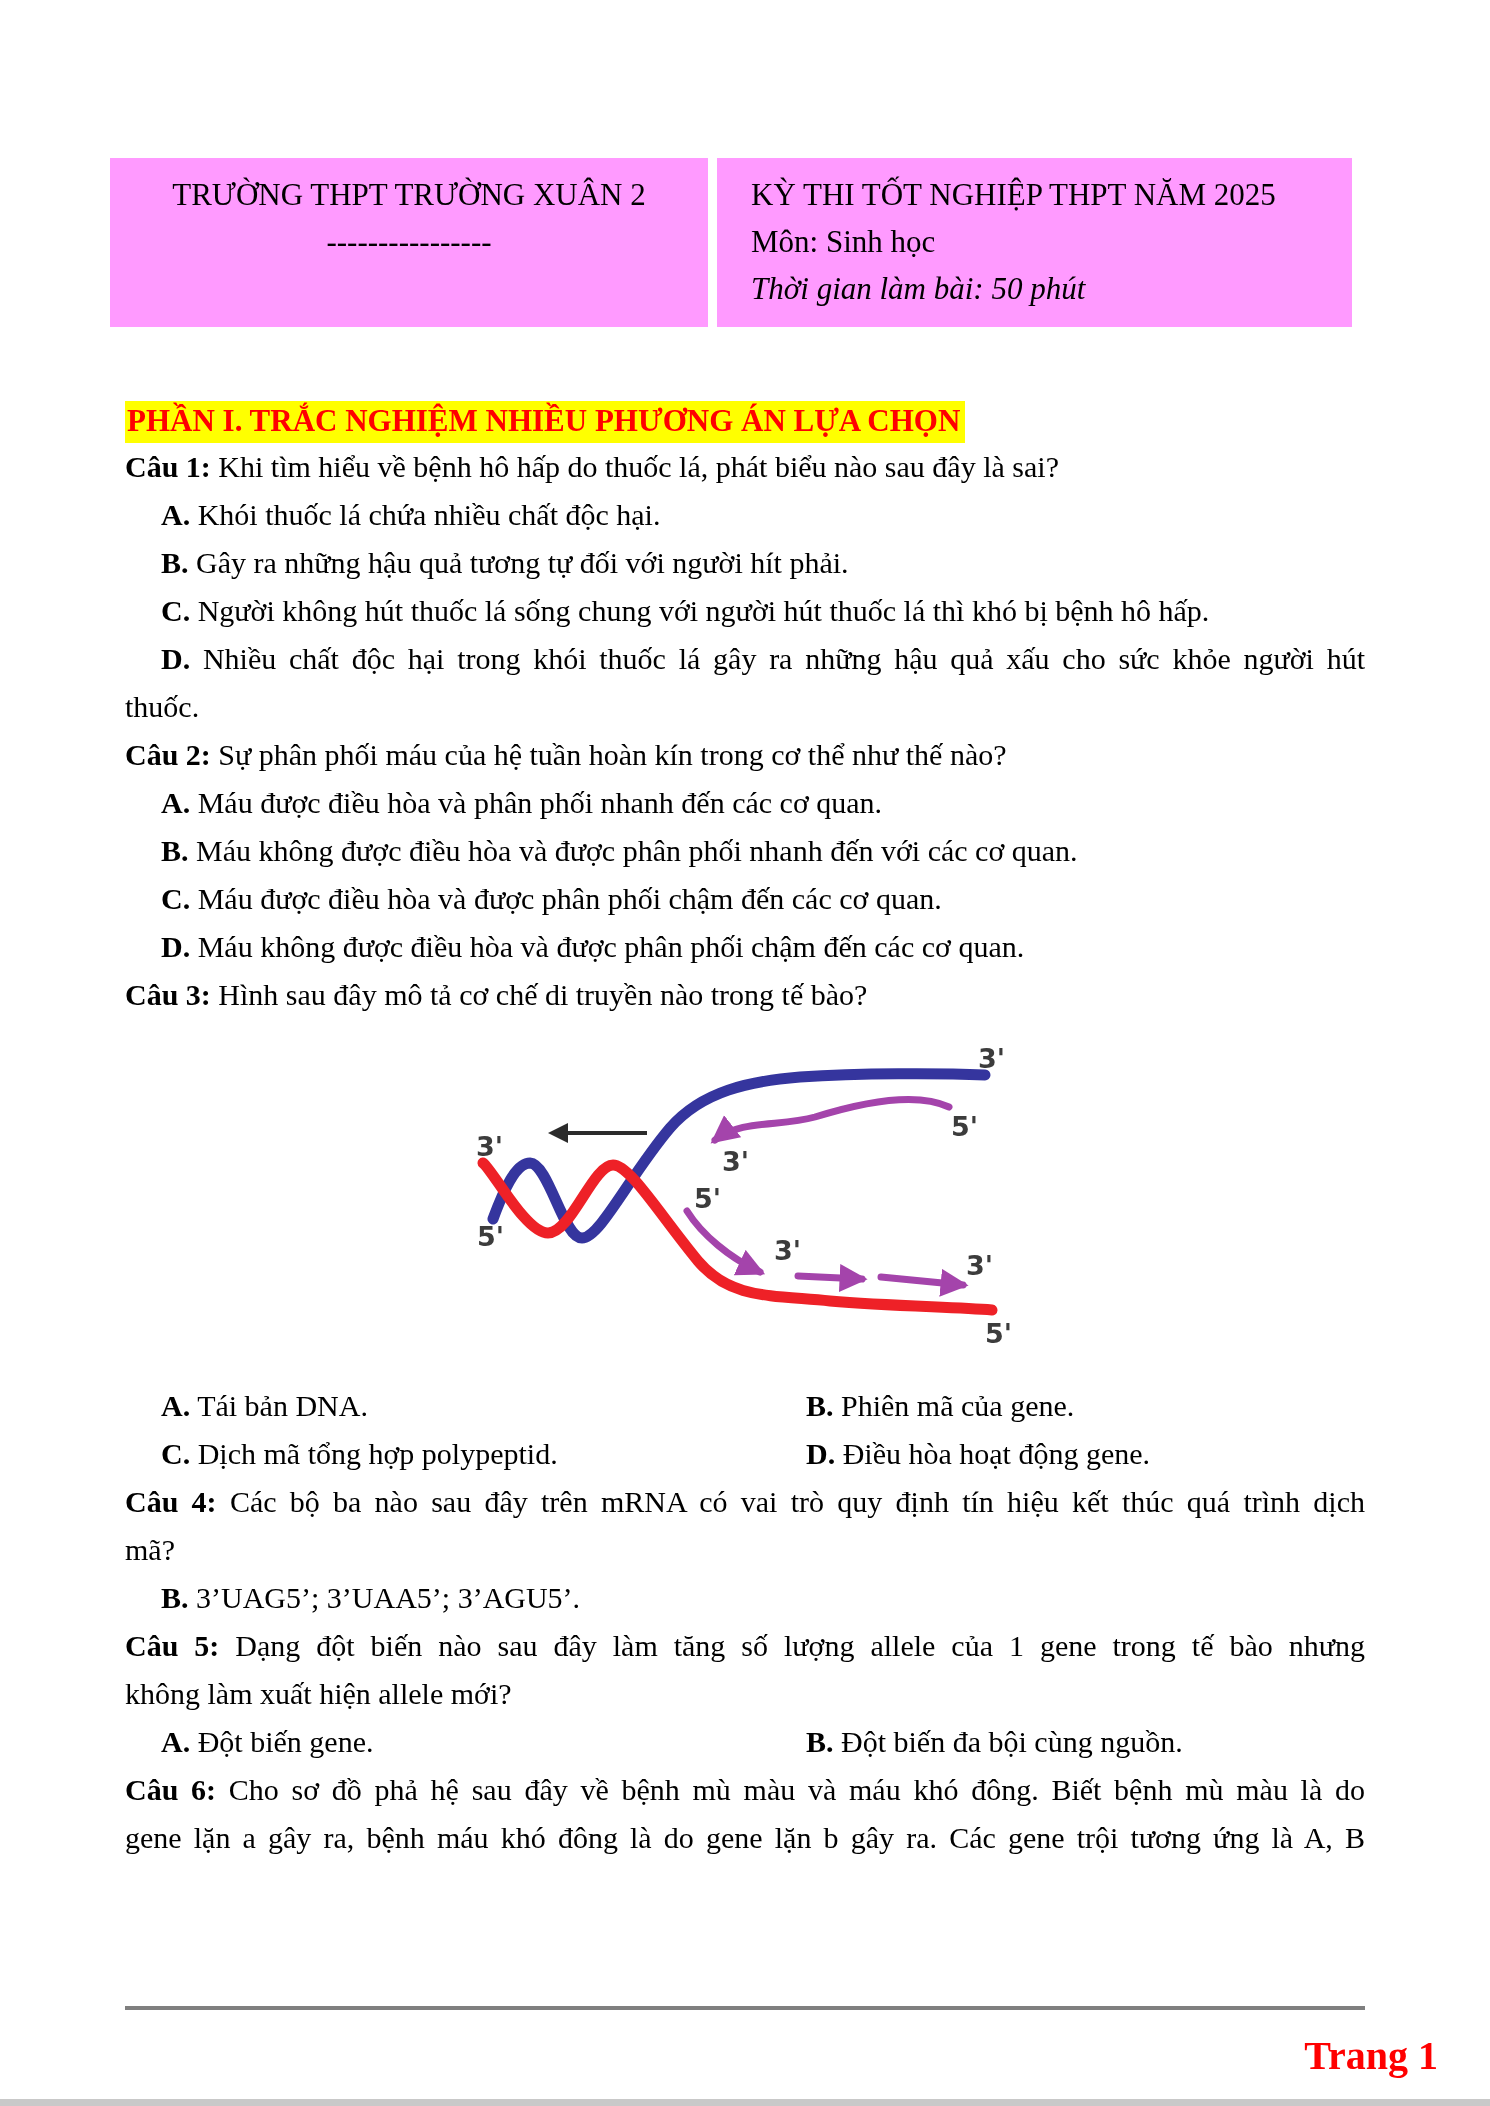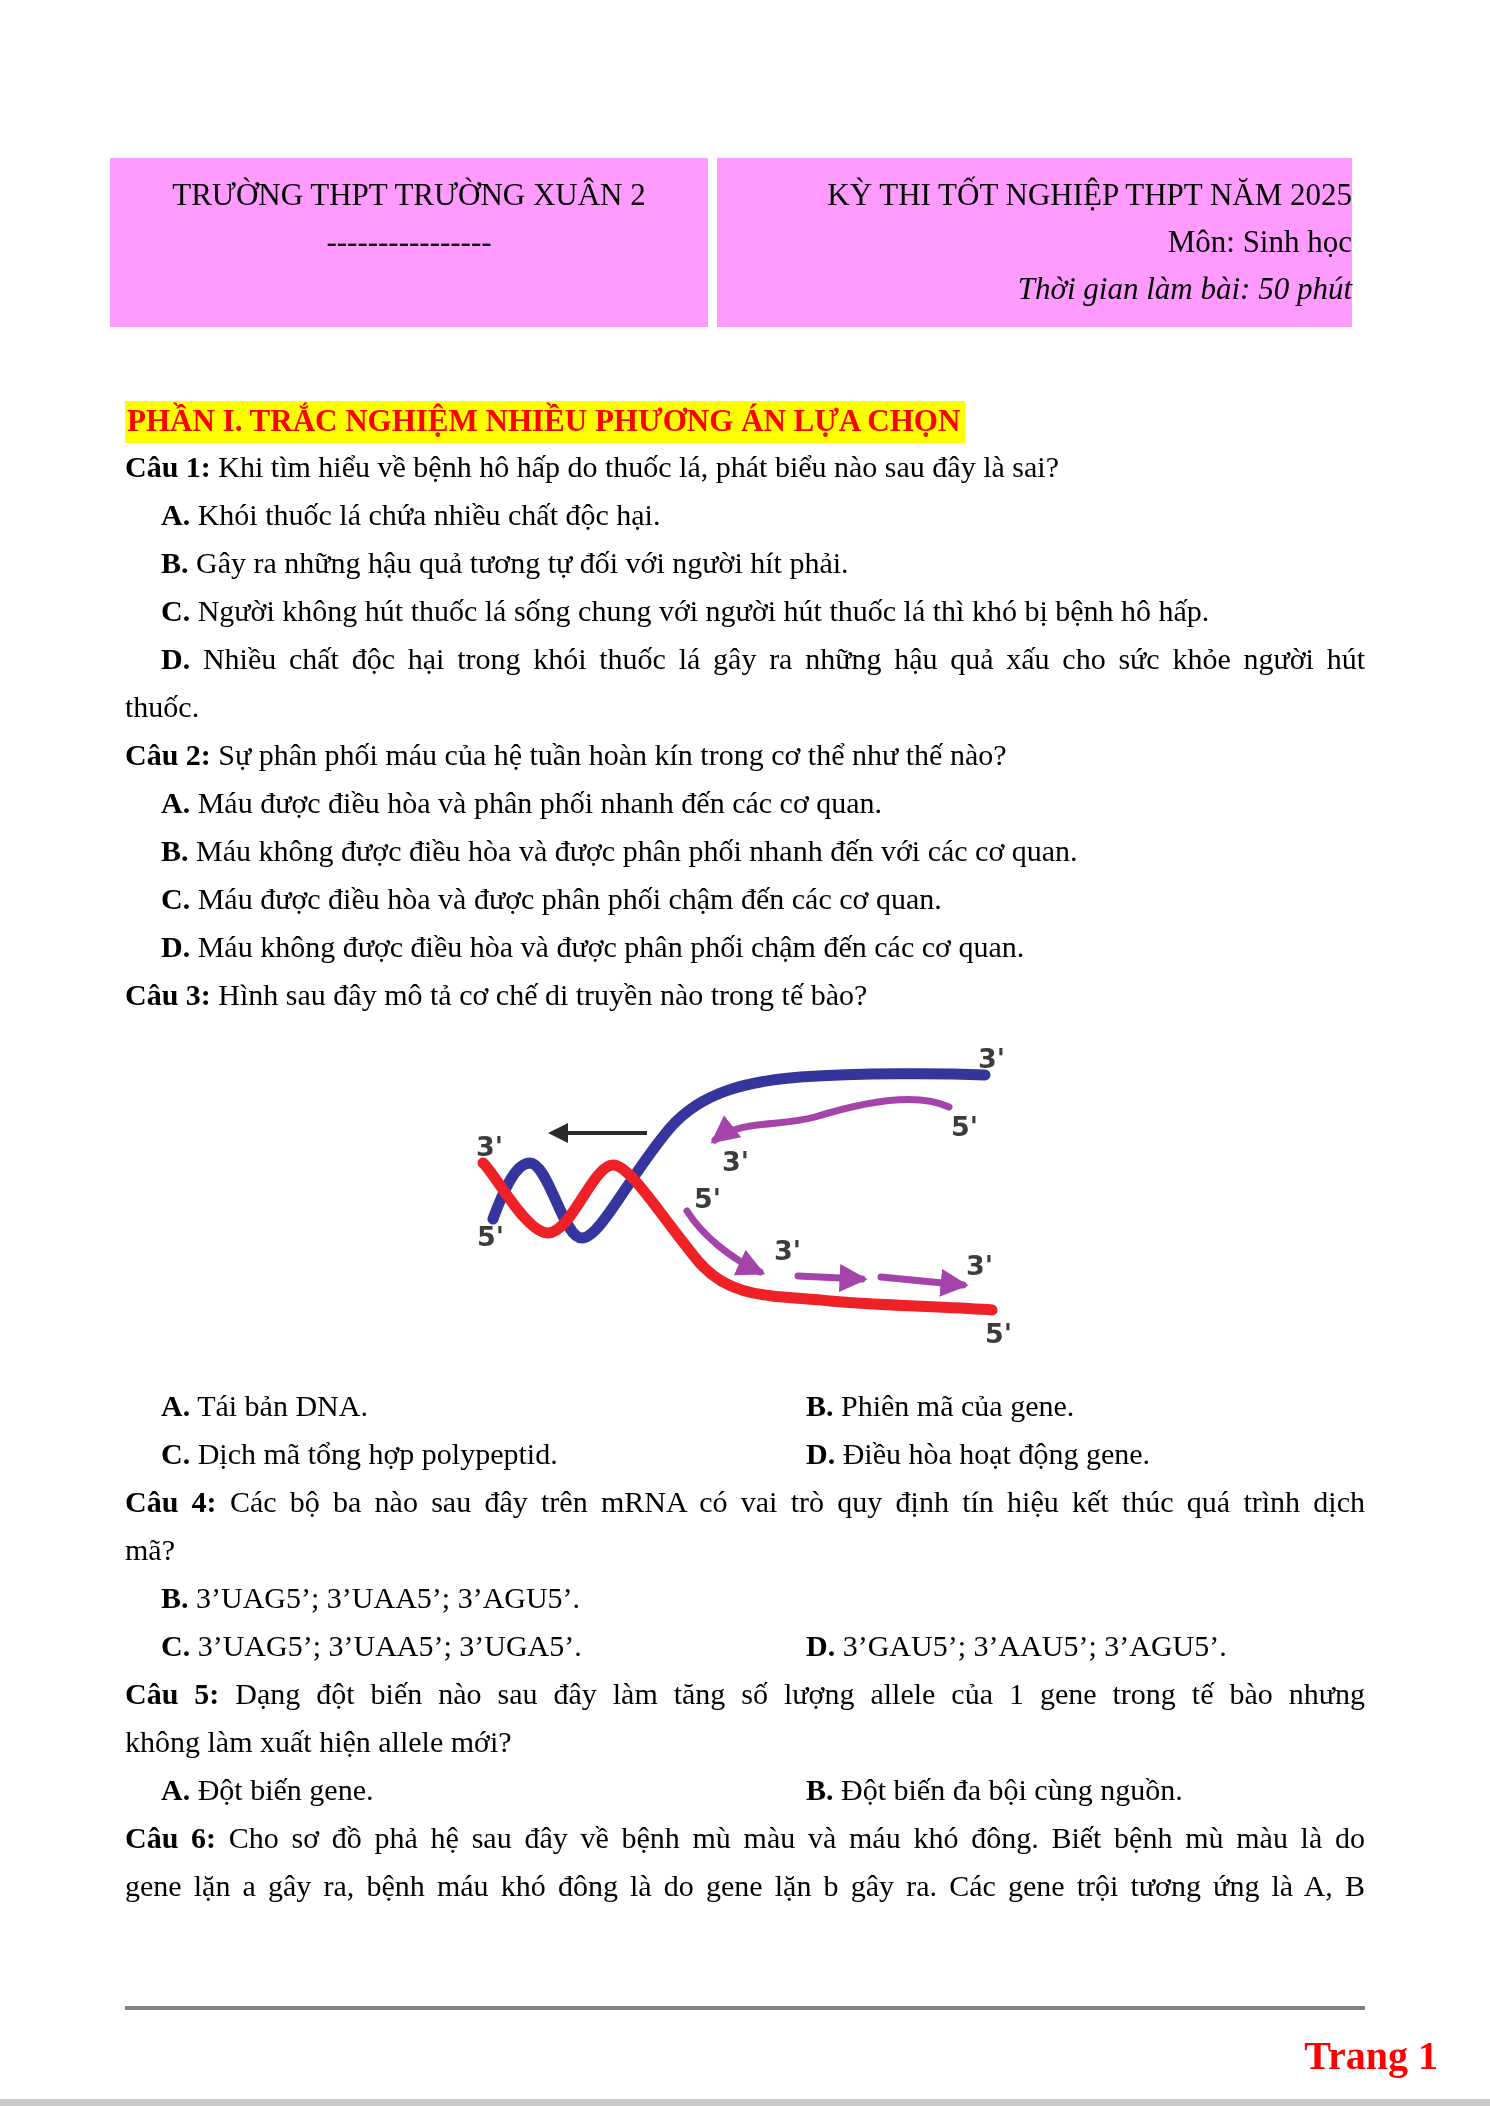--- a/index.html
+++ b/index.html
@@ -5,21 +5,21 @@
   html,body{margin:0;padding:0;background:#ffffff;}
   .page{position:relative;width:1490px;height:2106px;background:#fff;overflow:hidden;
         font-family:"Liberation Serif","DejaVu Serif",serif;font-size:30px;color:#000;}
   .content{position:absolute;left:125px;right:125px;top:0;}
 
   
   .header-box{display:flex;margin-top:158px;margin-left:-15px;width:1242px;background:#ff9aff;}
   .hcell{padding:13px 0 15px;}
   .hcell.left{width:598px;text-align:center;}
   .hdivider{width:9px;background:#ffffff;}
-  .hcell.right{flex:1;text-align:right;}
+  .hcell.right{flex:1;text-align:left;padding-left:34px;}
   .hline{line-height:47px;font-weight:normal;font-size:31px;}
   .hitalic{font-style:italic;}
 
   
   .section-heading{margin-top:72px;line-height:44px;}
   .section-heading .hl{background:#ffff00;color:#ff0000;font-weight:bold;font-size:31px;padding:2px 5px 5px 2px;}
 
   
   .line{line-height:48px;}
   .stem b, .opt b{font-weight:bold;}
@@ -176,30 +176,20 @@
         <b>Câu 4:</b>
         <span>Các bộ ba nào sau đây trên mRNA có vai trò quy định tín hiệu kết thúc quá trình dịch</span>
       </div>
       <div class="line">mã?</div>
       <div class="optrow">
         <div class="line opt colB">
           <b>B.</b>
           <span>3’UAG5’; 3’UAA5’; 3’AGU5’.</span>
         </div>
       </div>
-      <div class="optrow">
-        <div class="line opt colA">
-          <b>C.</b>
-          <span>3’UAG5’; 3’UAA5’; 3’UGA5’.</span>
-        </div>
-        <div class="line opt colB">
-          <b>D.</b>
-          <span>3’GAU5’; 3’AAU5’; 3’AGU5’.</span>
-        </div>
-      </div>
     </div>
 
     <div>
       <div class="line stem jfull">
         <b>Câu 5:</b>
         <span>Dạng đột biến nào sau đây làm tăng số lượng allele của 1 gene trong tế bào nhưng</span>
       </div>
       <div class="line">không  làm xuất hiện allele mới?</div>
       <div class="optrow">
         <div class="line opt colA">

